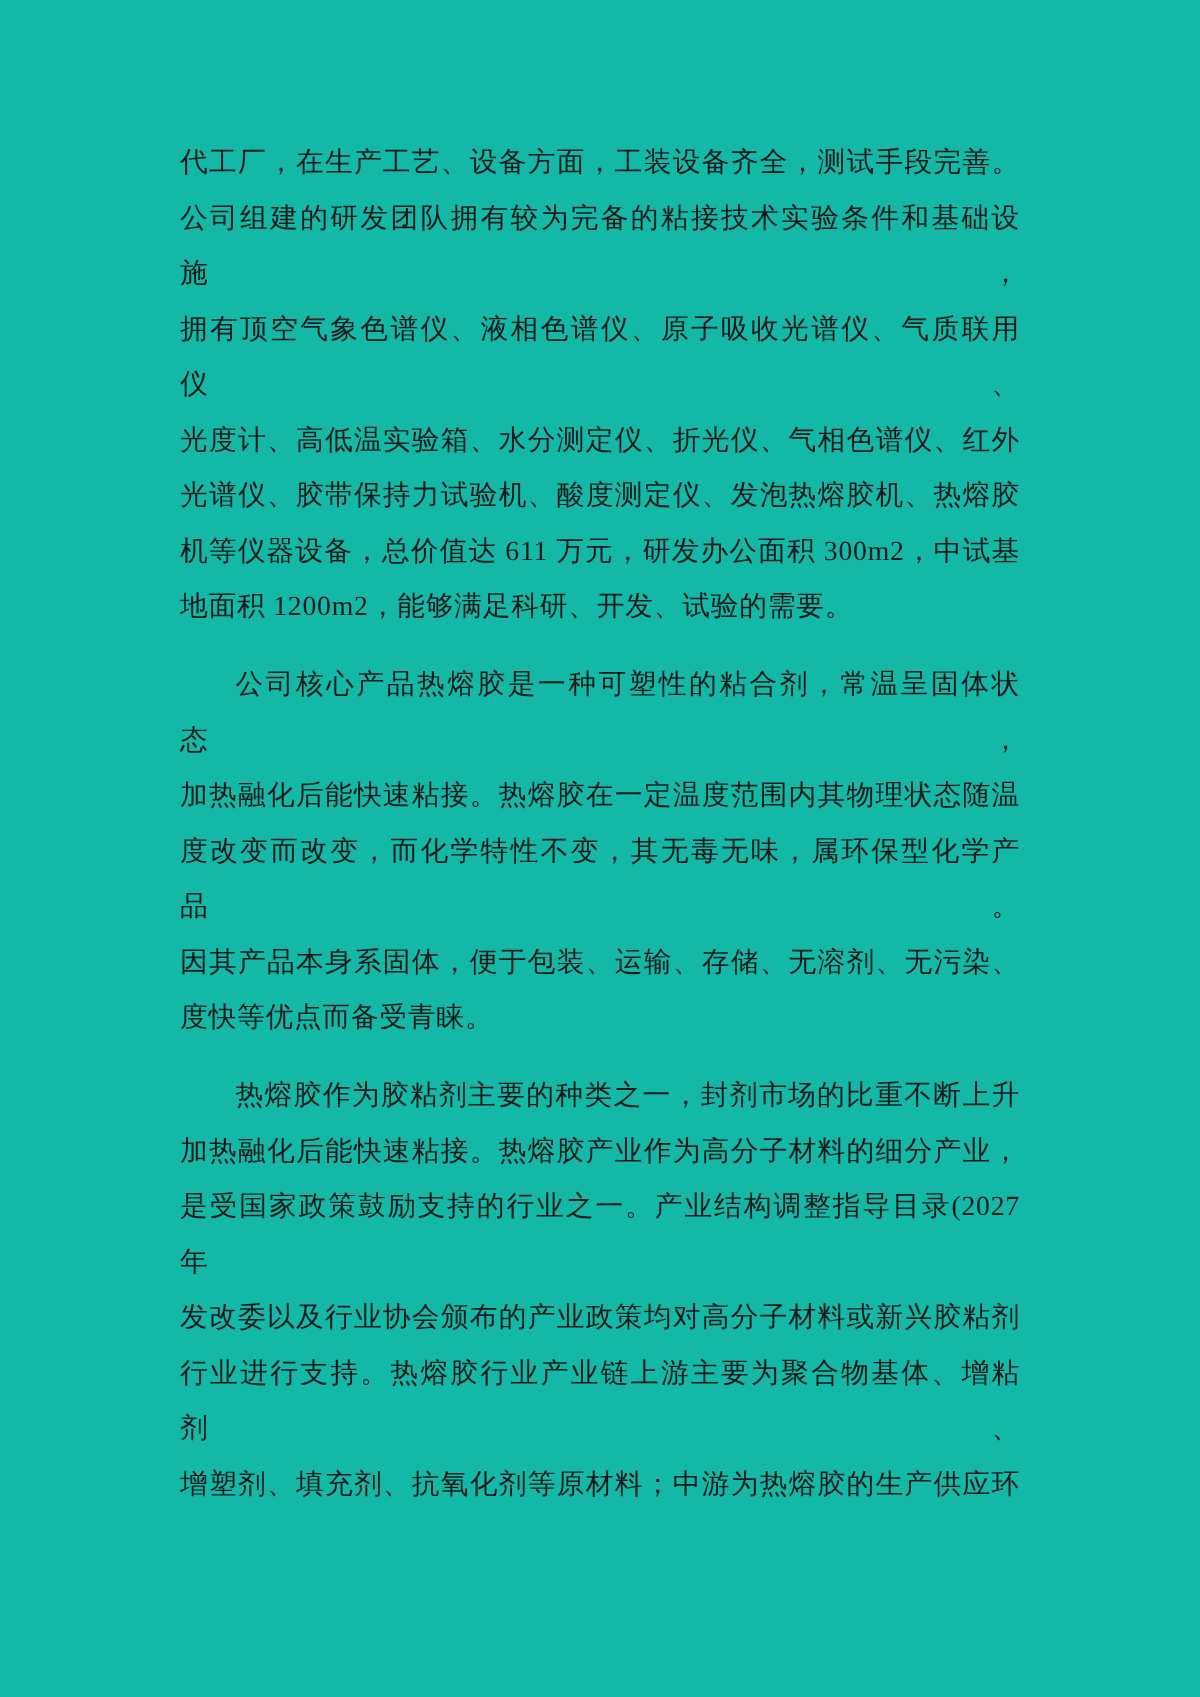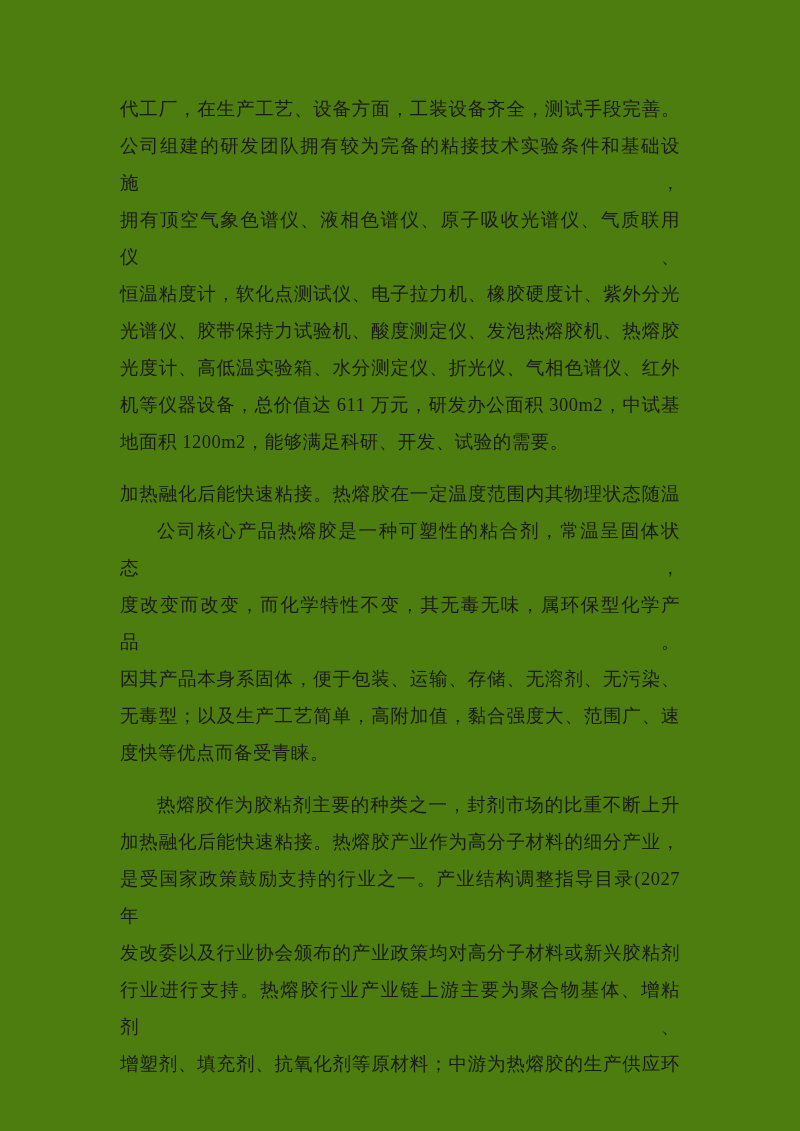--- a/index.html
+++ b/index.html
@@ -4,21 +4,21 @@
 <style>
   html, body {
     margin: 0;
     padding: 0;
     background: #ffffff;
   }
   .page {
     position: relative;
     width: 800px;
     height: 1131px;
-    background: #4d7c0f;
+    background: #14b8a6;
     overflow: hidden;
     color: #1a1a1a;
     font-family: "Liberation Serif", "DejaVu Serif", serif;
   }
   .doc-body {
     padding: 91px 120px 0 120px;
   }
   .para {
     margin: 0 0 15px 0;
   }
@@ -39,32 +39,30 @@
 </style>
 </head>
 <body>
 
 <div class="page">
   <div class="doc-body" id="doc-body">
       <div class="para">
         <div class="line">代工厂，在生产工艺、设备方面，工装设备齐全，测试手段完善。</div>
         <div class="line">公司组建的研发团队拥有较为完备的粘接技术实验条件和基础设施，</div>
         <div class="line">拥有顶空气象色谱仪、液相色谱仪、原子吸收光谱仪、气质联用仪、</div>
-        <div class="line">恒温粘度计，软化点测试仪、电子拉力机、橡胶硬度计、紫外分光</div>
+        <div class="line">光度计、高低温实验箱、水分测定仪、折光仪、气相色谱仪、红外</div>
         <div class="line">光谱仪、胶带保持力试验机、酸度测定仪、发泡热熔胶机、热熔胶</div>
-        <div class="line">光度计、高低温实验箱、水分测定仪、折光仪、气相色谱仪、红外</div>
         <div class="line">机等仪器设备，总价值达 611 万元，研发办公面积 300m2，中试基</div>
         <div class="line last">地面积 1200m2，能够满足科研、开发、试验的需要。</div>
       </div>
       <div class="para">
+        <div class="line first-indent">公司核心产品热熔胶是一种可塑性的粘合剂，常温呈固体状态，</div>
         <div class="line">加热融化后能快速粘接。热熔胶在一定温度范围内其物理状态随温</div>
-        <div class="line first-indent">公司核心产品热熔胶是一种可塑性的粘合剂，常温呈固体状态，</div>
         <div class="line">度改变而改变，而化学特性不变，其无毒无味，属环保型化学产品。</div>
         <div class="line">因其产品本身系固体，便于包装、运输、存储、无溶剂、无污染、</div>
-        <div class="line">无毒型；以及生产工艺简单，高附加值，黏合强度大、范围广、速</div>
         <div class="line last">度快等优点而备受青睐。</div>
       </div>
       <div class="para">
         <div class="line first-indent">热熔胶作为胶粘剂主要的种类之一，封剂市场的比重不断上升</div>
         <div class="line">加热融化后能快速粘接。热熔胶产业作为高分子材料的细分产业，</div>
         <div class="line">是受国家政策鼓励支持的行业之一。产业结构调整指导目录(2027 年</div>
         <div class="line">发改委以及行业协会颁布的产业政策均对高分子材料或新兴胶粘剂</div>
         <div class="line">行业进行支持。热熔胶行业产业链上游主要为聚合物基体、增粘剂、</div>
         <div class="line">增塑剂、填充剂、抗氧化剂等原材料；中游为热熔胶的生产供应环</div>
       </div>

